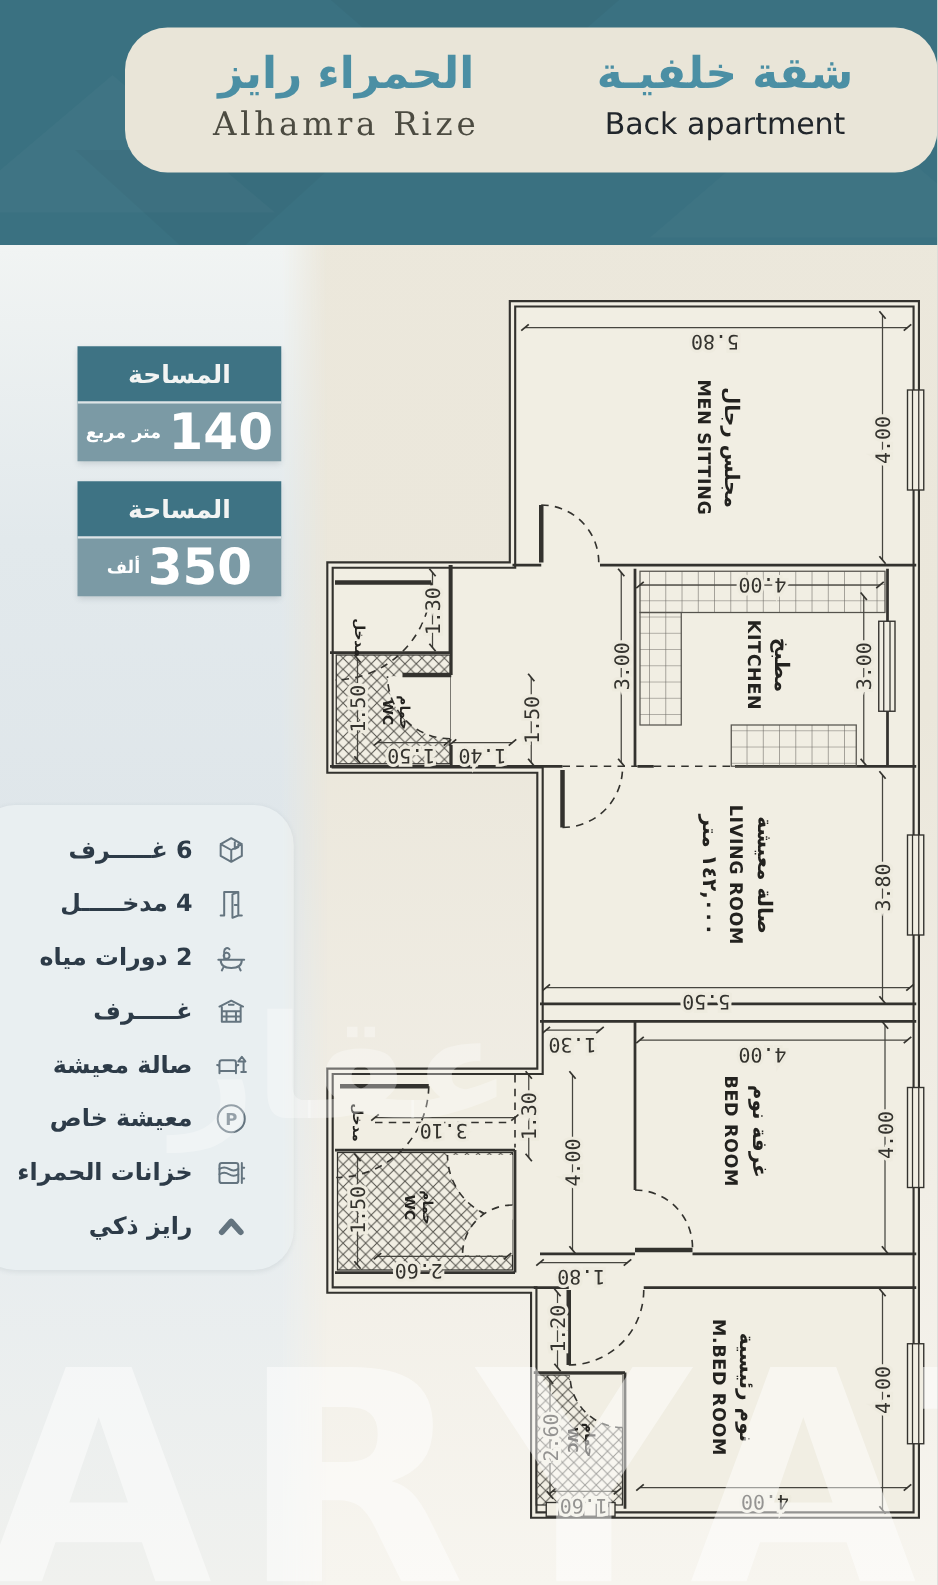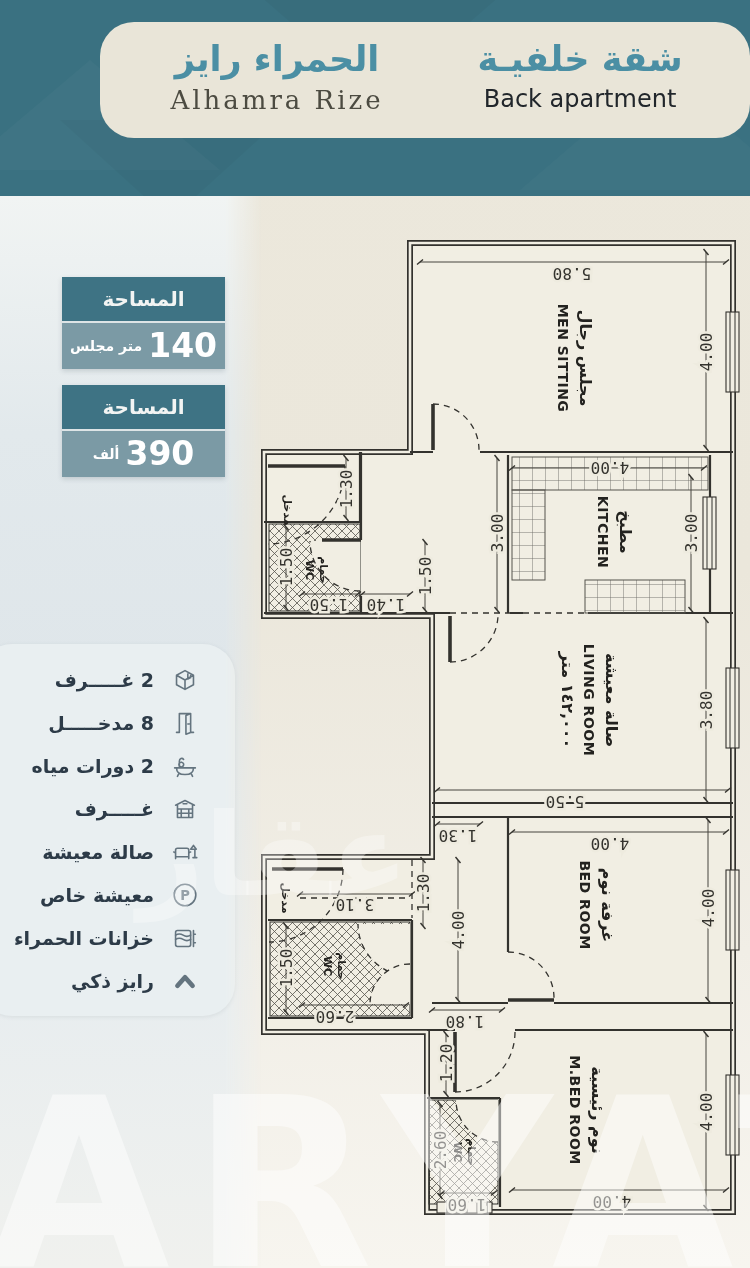--- a/index.html
+++ b/index.html
@@ -24,21 +24,21 @@
   
   .leftcol{position:absolute;left:0;top:196px;width:262px;height:1072px;
     background:linear-gradient(180deg,#f1f4f3 0%,#e2e9ec 22%,#dfe6ea 45%,#e8edef 75%,#f0f1ee 100%);
     -webkit-mask-image:linear-gradient(90deg,#000 86%,transparent 100%);
     mask-image:linear-gradient(90deg,#000 86%,transparent 100%);}
   .statcard{position:absolute;left:62px;width:163px;box-shadow:0 2px 5px rgba(40,60,70,.18);}
   .stat1{top:81px;}  .stat2{top:189px;}
   .stat-h{height:44px;background:#3e7384;color:#f2f4f3;font-size:20px;font-weight:bold;
           display:flex;align-items:center;justify-content:center;border-bottom:2px solid #dde4e6;}
   .stat-b{height:46px;background:#7b9aa5;color:#fff;display:flex;align-items:center;justify-content:center;gap:6px;}
-  .stat-val{font-size:33px;font-weight:bold;line-height:46px;}
+  .stat-val{font-size:40px;font-weight:bold;line-height:46px;}
   .stat-unit{font-size:14px;font-weight:bold;}
   .fpanel{position:absolute;left:-20px;top:448px;width:255px;height:372px;background:#e9eff1;
           border-radius:32px;box-shadow:0 1px 4px rgba(60,80,90,.10);padding-top:14px;box-sizing:border-box;}
   .frow{direction:rtl;display:flex;align-items:center;gap:13px;height:43px;padding-right:32px;}
   .ficon{width:36px;height:36px;flex:0 0 36px;display:flex;align-items:center;justify-content:center;}
   .ficon svg{stroke:#64747f;fill:none;stroke-width:1.7;stroke-linecap:round;stroke-linejoin:round;}
   .flabel{font-size:19px;font-weight:bold;color:#2d3b48;white-space:nowrap;}
   
   .plan{position:absolute;left:0;top:0;width:750px;height:1268px;z-index:1;}
   .wall-fill{fill:#f1eee3;}
@@ -85,50 +85,50 @@
       <div class="unit-en">Back apartment</div>
     </div>
   </div>
 
   <div class="leftcol">
 
     <div class="statcard stat1">
       <div class="stat-h">المساحة</div>
       <div class="stat-b" dir="rtl">
         <span class="stat-val">140</span>
-        <span class="stat-unit">متر مجلس</span>
+        <span class="stat-unit">متر مربع</span>
       </div>
     </div>
 
     <div class="statcard stat2">
       <div class="stat-h">المساحة</div>
       <div class="stat-b" dir="rtl">
-        <span class="stat-val">390</span>
+        <span class="stat-val">350</span>
         <span class="stat-unit">ألف</span>
       </div>
     </div>
 
     <div class="fpanel">
 
       <div class="frow">
         <span class="ficon">
           <svg width="32" height="32" viewBox="0 0 34 34">
               <path d="M8 12 L17 7 L26 12 L26 22 L17 27 L8 22 Z M8 12 L17 17 L26 12 M17 17 V27 M20 10.5 V16 L23 14.5 V12.2"></path>
             </svg>
         </span>
-        <span class="flabel">2 غـــــرف</span>
+        <span class="flabel">6 غـــــرف</span>
       </div>
 
       <div class="frow">
         <span class="ficon">
           <svg width="32" height="32" viewBox="0 0 34 34">
               <path d="M11 27 V7 H23 V27 M11 27 H8 M23 27 H26 M23 7 L18 9 V29 L23 27 M20 18 h1.5"></path>
             </svg>
         </span>
-        <span class="flabel">8 مدخـــــل</span>
+        <span class="flabel">4 مدخـــــل</span>
       </div>
 
       <div class="frow">
         <span class="ficon">
           <svg width="32" height="32" viewBox="0 0 34 34">
               <path d="M6 19 H28 M8 19 C8 24 11 26 17 26 C23 26 26 24 26 19 M10 26 L9 28 M24 26 L25 28 M11 19 V12 C11 9 14 8 15.5 10 M13 13 a2.5 2.5 0 1 0 0.1 0"></path>
             </svg>
         </span>
         <span class="flabel">2 دورات مياه</span>
       </div>

